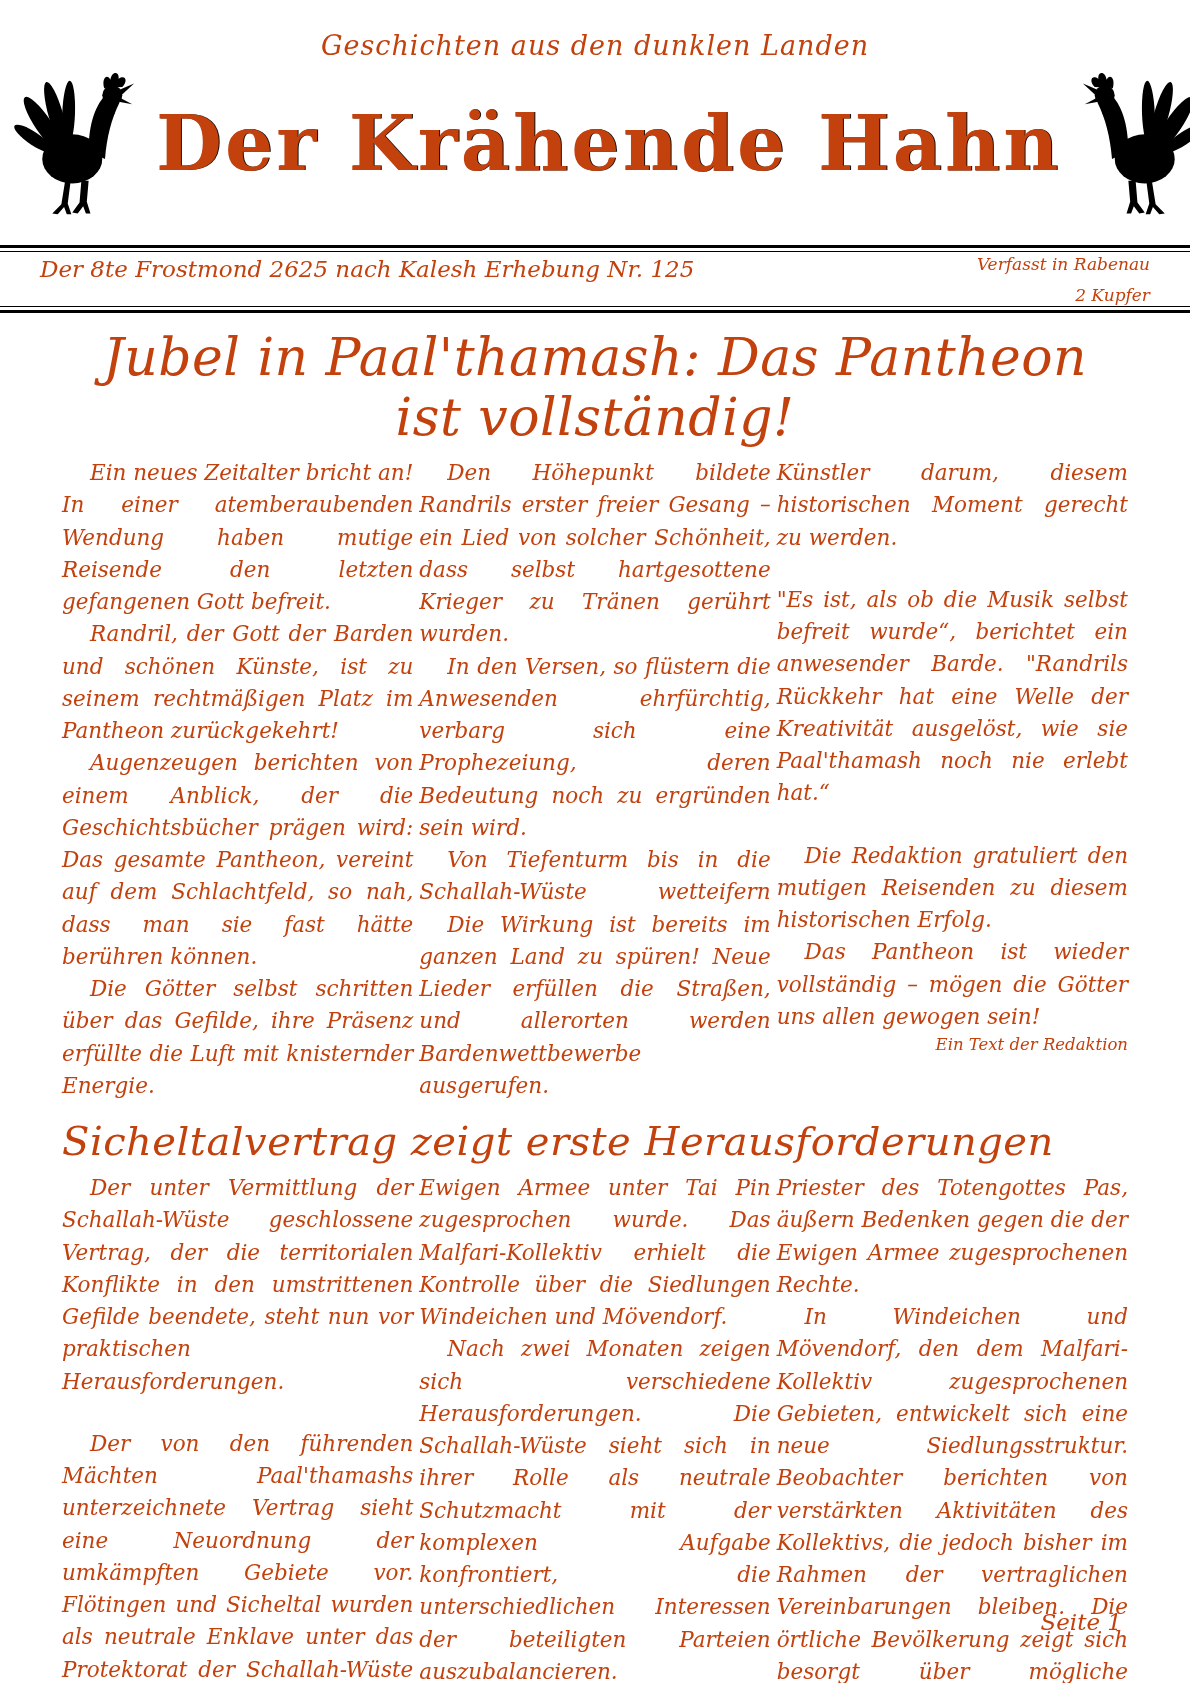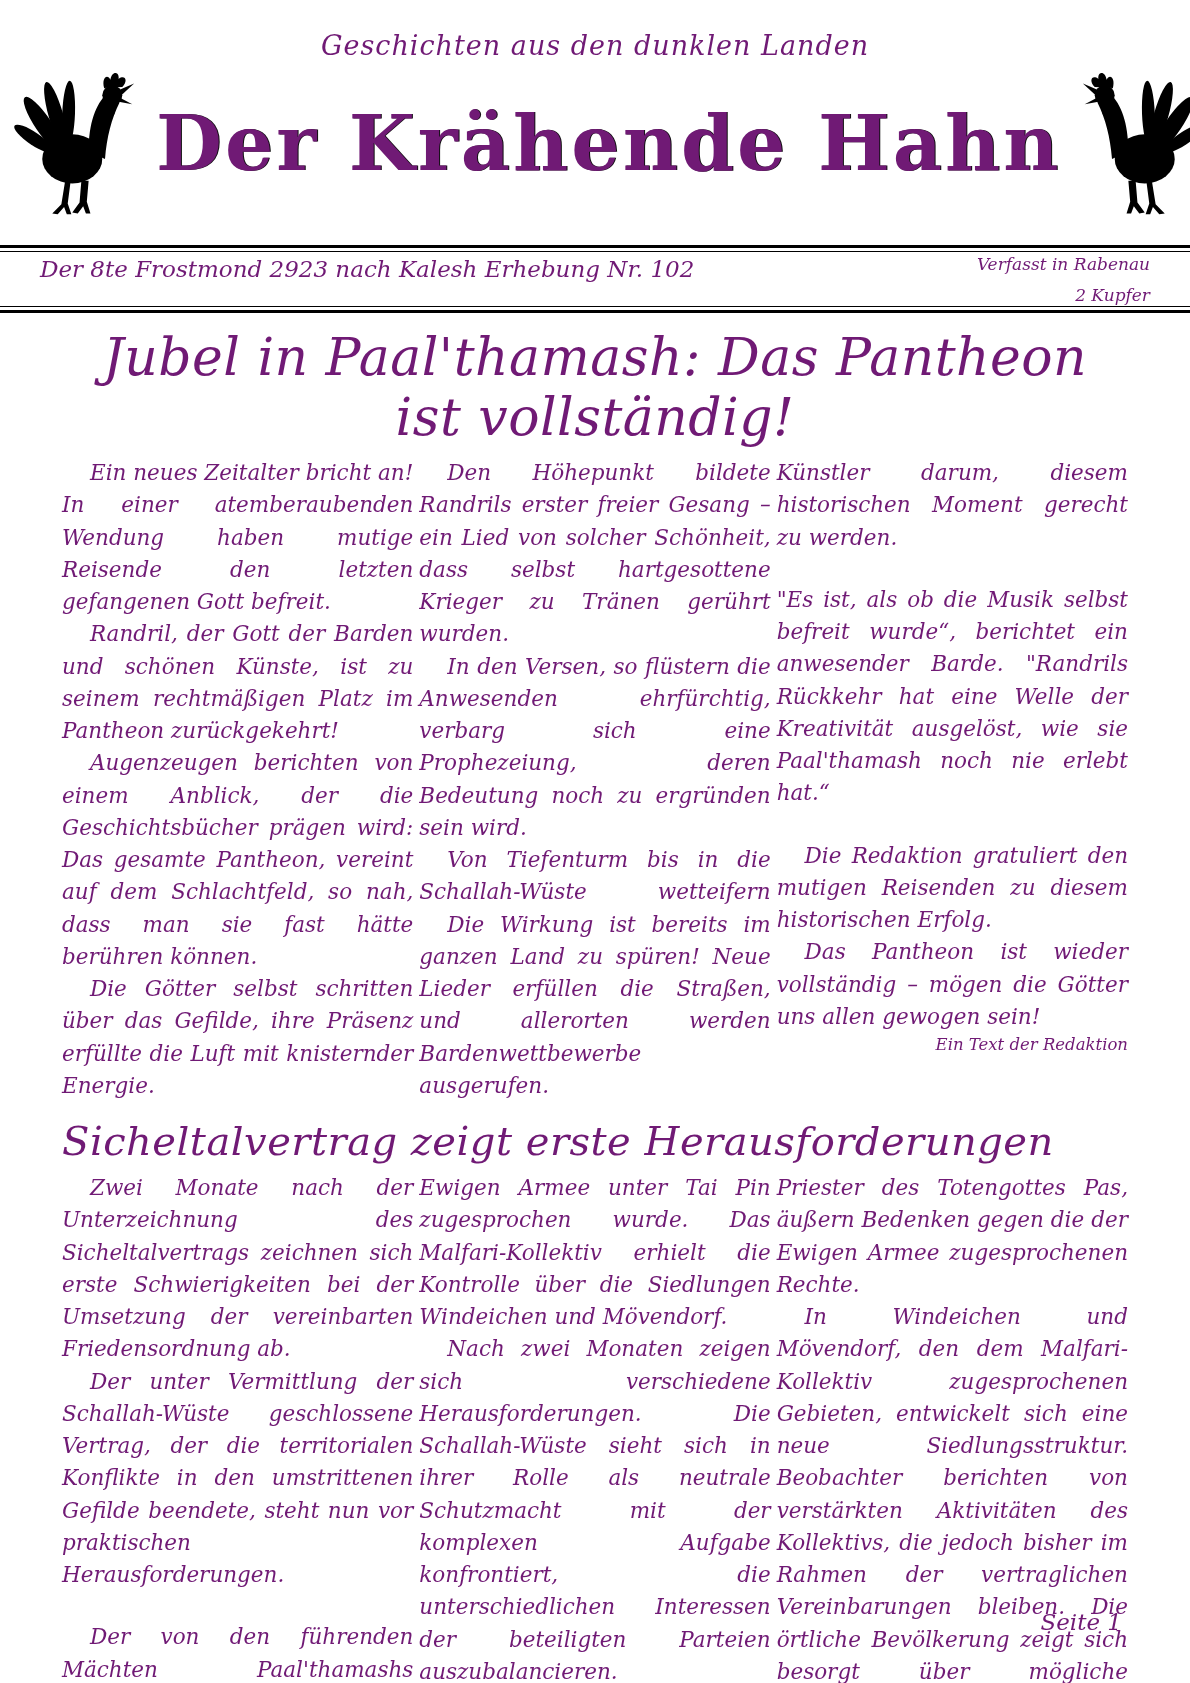--- a/index.html
+++ b/index.html
@@ -1,21 +1,21 @@
 <!DOCTYPE html>
 <html lang="de"><head>
 <meta charset="utf-8">
 <style>
   html,body{margin:0;padding:0;background:#fff;}
   .page{
     position:relative;
     width:1190px;height:1683px;
     margin:0 auto;
     background:#ffffff;
-    color:#701a75;
+    color:#c2410c;
     font-family:"DejaVu Serif", serif;
     overflow:hidden;
   }
   
   .tagline{
     padding-top:30px;
     text-align:center;
     font-size:27px;
     font-style:italic;
     letter-spacing:1px;
@@ -140,21 +140,21 @@
         <path d="M54,125 L50,150 L40,160 L46,161 L53,153 L56,161 L61,161 L57,149 L60,126 Z"></path>
         <path d="M72,124 L70,148 L62,159 L68,160 L74,152 L77,160 L82,160 L78,147 L80,124 Z"></path>
       </svg>
     </span>
   </div>
 
 
   <div class="rule-top"></div>
 
   <div class="dateline">
-    <div class="issue">Der 8te Frostmond 2923 nach Kalesh Erhebung Nr. 102</div>
+    <div class="issue">Der 8te Frostmond 2625 nach Kalesh Erhebung Nr. 125</div>
     <div class="dl-right">
       <span class="origin">Verfasst in Rabenau</span>
       <span class="price">2 Kupfer</span>
     </div>
   </div>
 
   <div class="rule-bottom"></div>
 
   <div class="article">
     <h1 class="headline1">Jubel in Paal'thamash: Das Pantheon ist vollständig!</h1>
@@ -178,21 +178,20 @@
         <p class="para">Das Pantheon ist wieder vollständig – mögen die Götter uns allen gewogen sein!</p>
         <p class="byline">Ein Text der Redaktion</p>
       </div>
     </div>
   </div>
 
   <div class="article">
     <h1 class="headline2">Sicheltalvertrag zeigt erste Herausforderungen</h1>
     <div class="cols">
       <div class="col">
-        <p class="para">Zwei Monate nach der Unterzeichnung des Sicheltalvertrags zeichnen sich erste Schwierigkeiten bei der Umsetzung der vereinbarten Friedensordnung ab.</p>
         <p class="para">Der unter Vermittlung der Schallah-Wüste geschlossene Vertrag, der die territorialen Konflikte in den umstrittenen Gefilde beendete, steht nun vor praktischen Herausforderungen.</p>
         <p class="para sp runon">Der von den führenden Mächten Paal'thamashs unterzeichnete Vertrag sieht eine Neuordnung der umkämpften Gebiete vor. Flötingen und Sicheltal wurden als neutrale Enklave unter das Protektorat der Schallah-Wüste gestellt, während die Region Sechs Fuß Tief der</p>
       </div>
       <div class="col">
         <p class="para noind">Ewigen Armee unter Tai Pin zugesprochen wurde. Das Malfari-Kollektiv erhielt die Kontrolle über die Siedlungen Windeichen und Mövendorf.</p>
         <p class="para">Nach zwei Monaten zeigen sich verschiedene Herausforderungen. Die Schallah-Wüste sieht sich in ihrer Rolle als neutrale Schutzmacht mit der komplexen Aufgabe konfrontiert, die unterschiedlichen Interessen der beteiligten Parteien auszubalancieren.</p>
 
       </div>
       <div class="col">
         <p class="para noind">Priester des Totengottes Pas, äußern Bedenken gegen die der Ewigen Armee zugesprochenen Rechte.</p>

